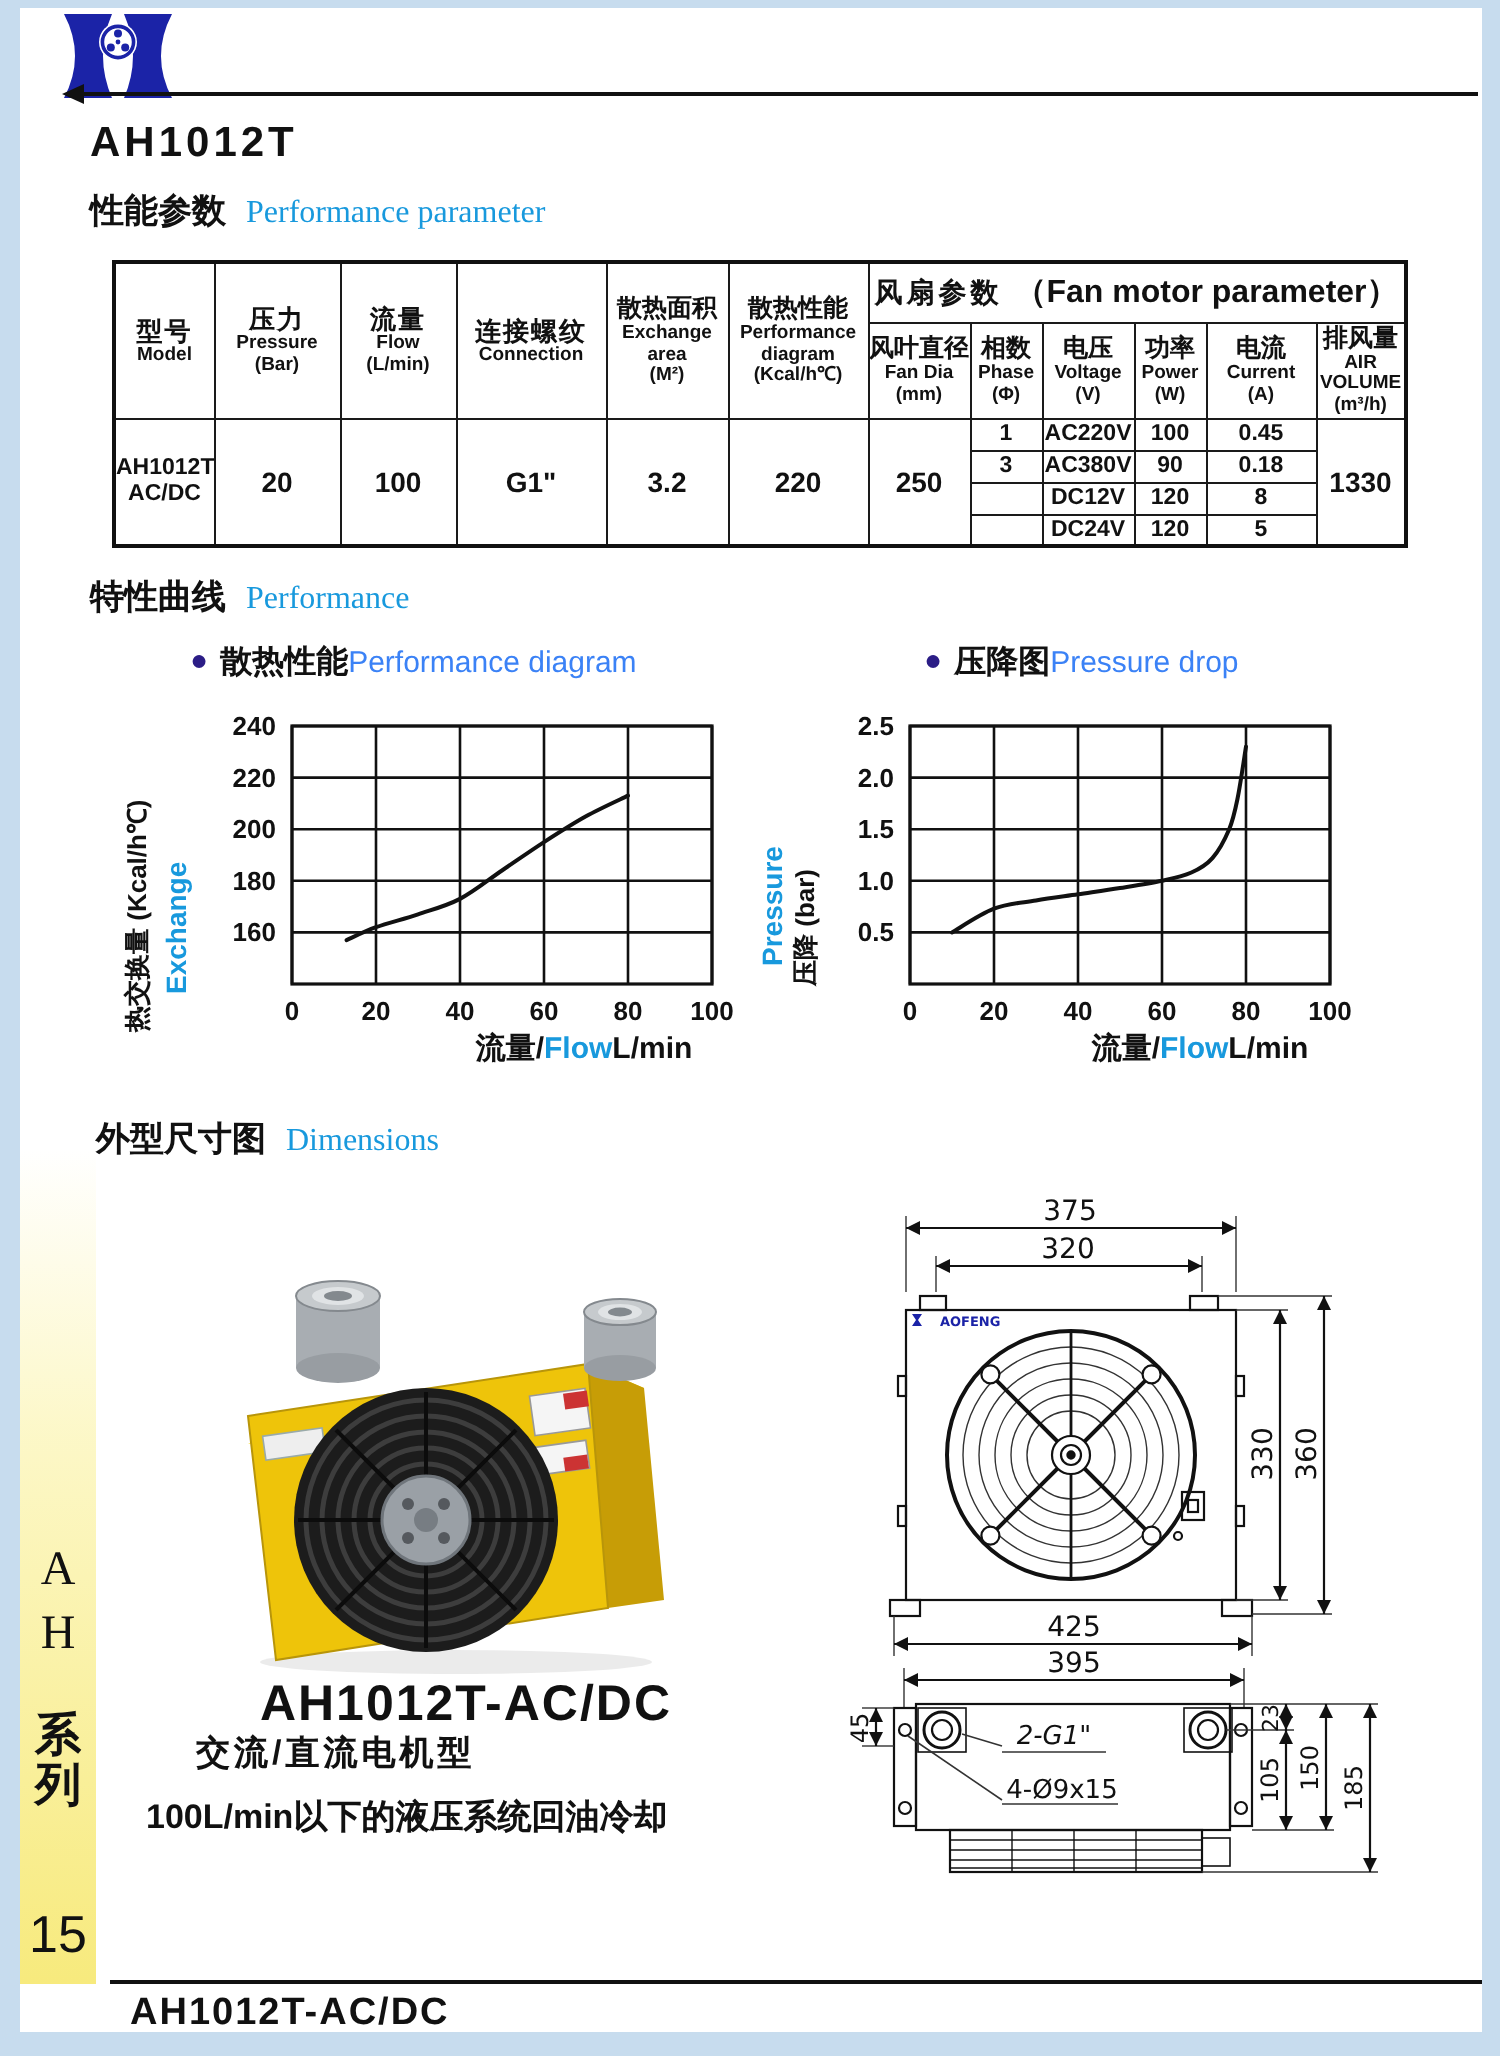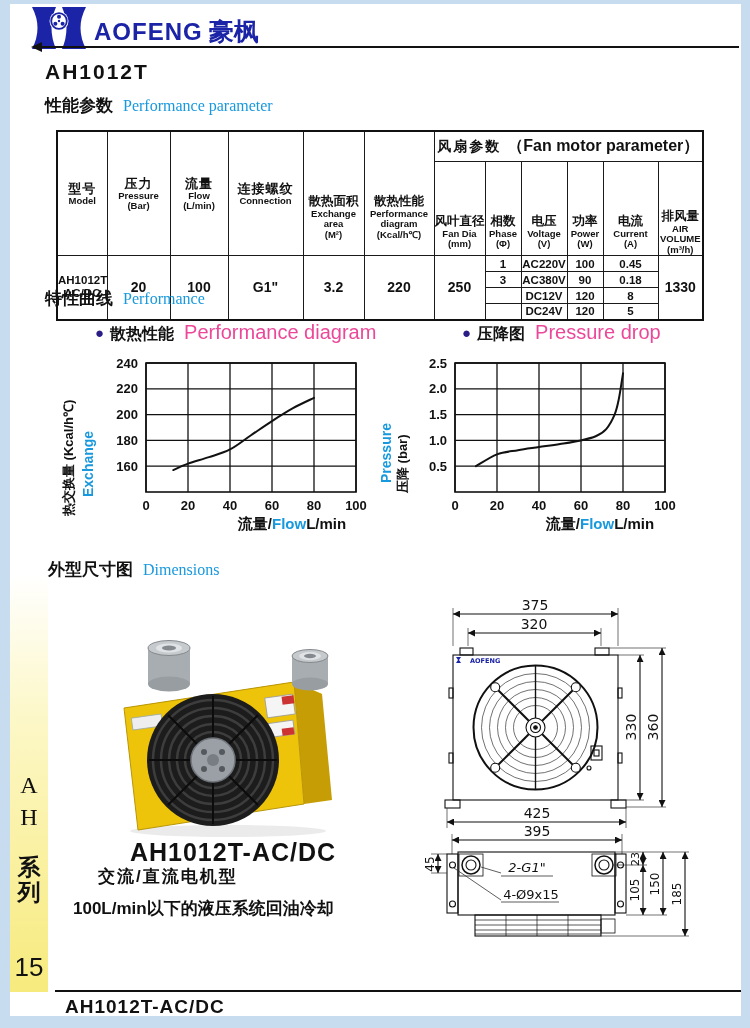--- a/index.html
+++ b/index.html
@@ -11,33 +11,33 @@
   .brand .cn{font-size:25px;margin-left:6px;}
   .rule{height:2px;background:#111;}
   .arrowhead{width:0;height:0;border-right:11px solid #111;border-top:5px solid transparent;border-bottom:5px solid transparent;}
   .h-model{font-size:21px;font-weight:bold;letter-spacing:2px;}
   .sec .cn{font-size:17px;font-weight:bold;}
   .sec .en{font-size:16px;color:#1899dd;margin-left:10px;font-family:Liberation Serif, serif;}
   
   table.spec{border-collapse:collapse;table-layout:fixed;width:646px;border:2px solid #111;}
   table.spec th,table.spec td{border:1px solid #1a1a1a;padding:0;text-align:center;vertical-align:middle;overflow:hidden;}
   .hcn{font-size:13px;font-weight:bold;letter-spacing:1px;line-height:15px;}
-  .hcn.sm{font-size:12.5px;letter-spacing:0;margin-top:47px;}
+  .hcn.sm{font-size:12.5px;letter-spacing:0;}
   .hen{font-size:9.5px;font-weight:bold;line-height:10.5px;}
   .ghcn{font-size:14px;font-weight:bold;letter-spacing:2px;}
   .ghen{font-size:16px;font-weight:bold;margin-left:6px;}
   .val{font-size:14px;font-weight:bold;}
   .val2{font-size:11.5px;font-weight:bold;line-height:13px;}
   .sval{font-size:11.5px;font-weight:bold;}
   tr.h1{height:30px;} tr.h2{height:48px;} tr.sub{height:16px;}
   
   .ctitle{white-space:nowrap;}
   .ctitle .bullet{color:#2b1d86;font-size:15px;margin-right:6px;vertical-align:1px;}
   .ctitle .cn{font-size:16px;font-weight:bold;}
-  .ctitle .en{font-size:20px;color:#ec4899;margin-left:10px;}
+  .ctitle .en{font-size:15px;color:#3b82f6;}
   .vtext{position:absolute;white-space:nowrap;transform:rotate(-90deg);transform-origin:0 100%;font-weight:bold;}
   .xcap{font-size:15px;font-weight:bold;white-space:nowrap;text-align:center;}
   .xcap .cyan{color:#1899dd;}
   .xcap .unit{}
   
   .cap1{font-size:25px;font-weight:bold;letter-spacing:1px;text-align:center;}
   .cap2{font-size:17px;font-weight:bold;letter-spacing:2px;}
   .note{font-size:17px;font-weight:bold;line-height:21px;white-space:nowrap;}
   
   .sidebar{background:linear-gradient(180deg, rgba(249,238,130,0) 0%, rgba(249,238,130,0.45) 35%, #f7ea7d 100%);}
@@ -56,23 +56,20 @@
   <svg class="abs" style="left:20px;top:2px" width="60" height="46" viewBox="0 0 60 46">
     <path d="M2,1 L26,1 Q17,22 26,43 L2,43 Q13,22 2,1 Z" fill="#1b23a7"></path>
     <path d="M56,1 L32,1 Q41,22 32,43 L56,43 Q45,22 56,1 Z" fill="#1b23a7"></path>
     <circle cx="29" cy="15" r="9.5" fill="#ffffff"></circle>
     <circle cx="29" cy="15" r="7.8" fill="none" stroke="#1b23a7" stroke-width="1.8"></circle>
     <circle cx="29" cy="10.8" r="2" fill="#1b23a7"></circle>
     <circle cx="25.4" cy="17.8" r="2" fill="#1b23a7"></circle>
     <circle cx="32.6" cy="17.8" r="2" fill="#1b23a7"></circle>
     <circle cx="29" cy="15" r="1.2" fill="#1b23a7"></circle>
   </svg>
-  <div class="abs brand" style="left:84px;top:11px">
-    <span class="en">AOFENG</span><span class="cn">豪枫</span>
-  </div>
   <div class="abs arrowhead" style="left:21px;top:38px"></div>
   <div class="abs rule" style="left:31px;top:42px;width:698px"></div>
 
   <div class="abs h-model" style="left:35px;top:56px">AH1012T</div>
 
   <div class="abs sec" style="left:35px;top:90px">
     <span class="cn">性能参数</span><span class="en">Performance  parameter</span>
   </div>
 
   <div class="abs" style="left:46px;top:126px">

